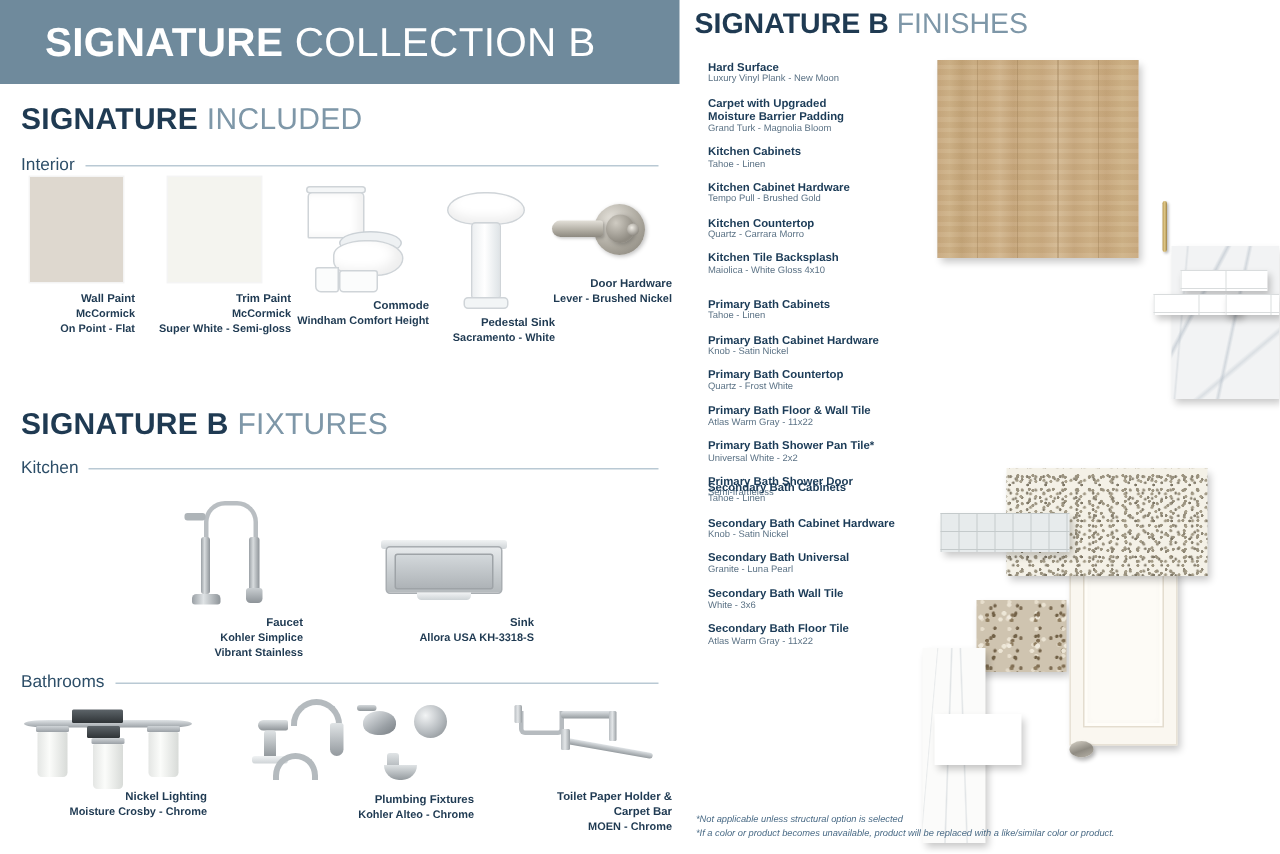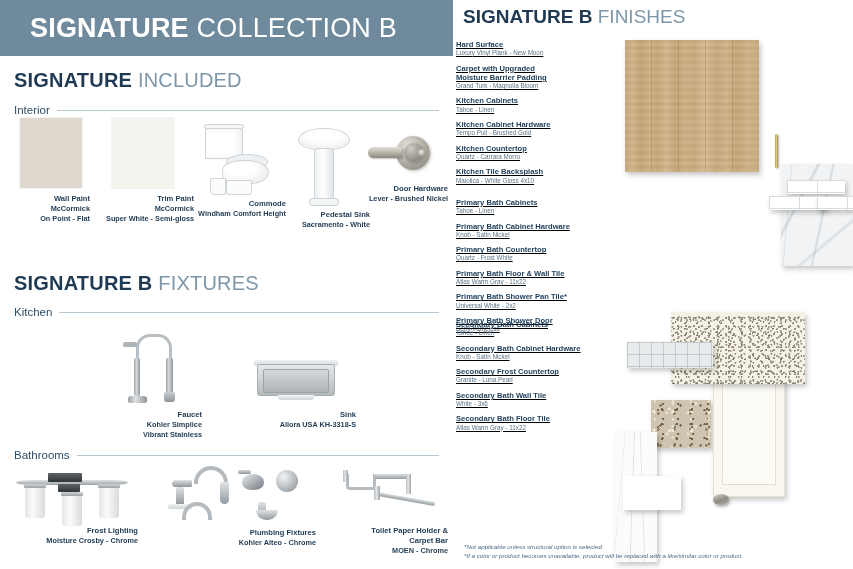--- a/index.html
+++ b/index.html
@@ -46,21 +46,21 @@
   .swatch { box-shadow:0 0 0 1px rgba(0,0,0,0.045); }
 
   
   .right-col { position:absolute; left:455px; top:0; width:398px; height:569px; }
   .right-title {
     position:absolute; left:8px; top:6px; font-size:19px; white-space:nowrap;
   }
   .right-title .b { font-weight:bold; color:#1f3a52; }
   .right-title .l { font-weight:300; color:#7e97a8; }
 
-  .fin-list { position:absolute; left:1px; width:185px;text-decoration:underline; }
+  .fin-list { position:absolute; left:17px; width:185px; }
   .fin-item { margin-bottom:6.5px; }
   .fin-item .t { font-size:7.6px; font-weight:bold; color:#1b3b57; line-height:1.22; }
   .fin-item .d { font-size:6.3px; color:#5b7285; line-height:1.25; }
 
   .footnotes {
     position:absolute; left:9px; bottom:8px; width:385px;
   }
   .footnotes div {
     font-size:6.2px; font-style:italic; color:#4a6b86; line-height:1.55;
   }
@@ -383,21 +383,21 @@
         <div class="vl-box" style="left:40px; top:7px;  width:34px; height:9px;"></div>
         <div class="vl-box" style="left:50px; top:18px; width:22px; height:8px;"></div>
         <div class="vl-cap" style="left:16px; top:18px; width:22px; height:4px;"></div>
         <div class="vl-shade" style="left:17px; top:22px; width:20px; height:30px;"></div>
         <div class="vl-cap" style="left:53px; top:26px; width:22px; height:4px;"></div>
         <div class="vl-shade" style="left:54px; top:30px; width:20px; height:30px;"></div>
         <div class="vl-cap" style="left:90px; top:18px; width:22px; height:4px;"></div>
         <div class="vl-shade" style="left:91px; top:22px; width:20px; height:30px;"></div>
       </div>
       <div class="cap" style="margin-top:4px">
-        <span class="nm">Frost Lighting</span>
+        <span class="nm">Nickel Lighting</span>
         <span class="sub">Moisture Crosby - Chrome</span>
       </div>
     </div>
 
     <div class="tile" style="left:146px; top:462px; width:170px;">
       <div class="art" style="position:relative;width:170px;height:64px;margin:0 auto;">
         <div class="lav-arc" style="left:48px; top:4px;  width:34px; height:18px;"></div>
         <div class="sp-spout" style="left:74px; top:20px; width:9px;  height:22px;"></div>
         <div class="sp-handle" style="left:26px; top:18px; width:20px; height:7px; border-radius:5px 2px 2px 5px;"></div>
         <div class="sp-handle" style="left:30px; top:25px; width:8px;  height:18px;"></div>
@@ -497,21 +497,21 @@
     <div class="fin-list" style="top:320px">
       <div class="fin-item">
         <div class="t">Secondary Bath Cabinets</div>
         <div class="d">Tahoe - Linen</div>
       </div>
       <div class="fin-item">
         <div class="t">Secondary Bath Cabinet Hardware</div>
         <div class="d">Knob - Satin Nickel</div>
       </div>
       <div class="fin-item">
-        <div class="t">Secondary Frost Countertop</div>
+        <div class="t">Secondary Bath Universal</div>
         <div class="d">Granite - Luna Pearl</div>
       </div>
       <div class="fin-item">
         <div class="t">Secondary Bath Wall Tile</div>
         <div class="d">White - 3x6</div>
       </div>
       <div class="fin-item">
         <div class="t">Secondary Bath Floor Tile</div>
         <div class="d">Atlas Warm Gray - 11x22</div>
       </div>

